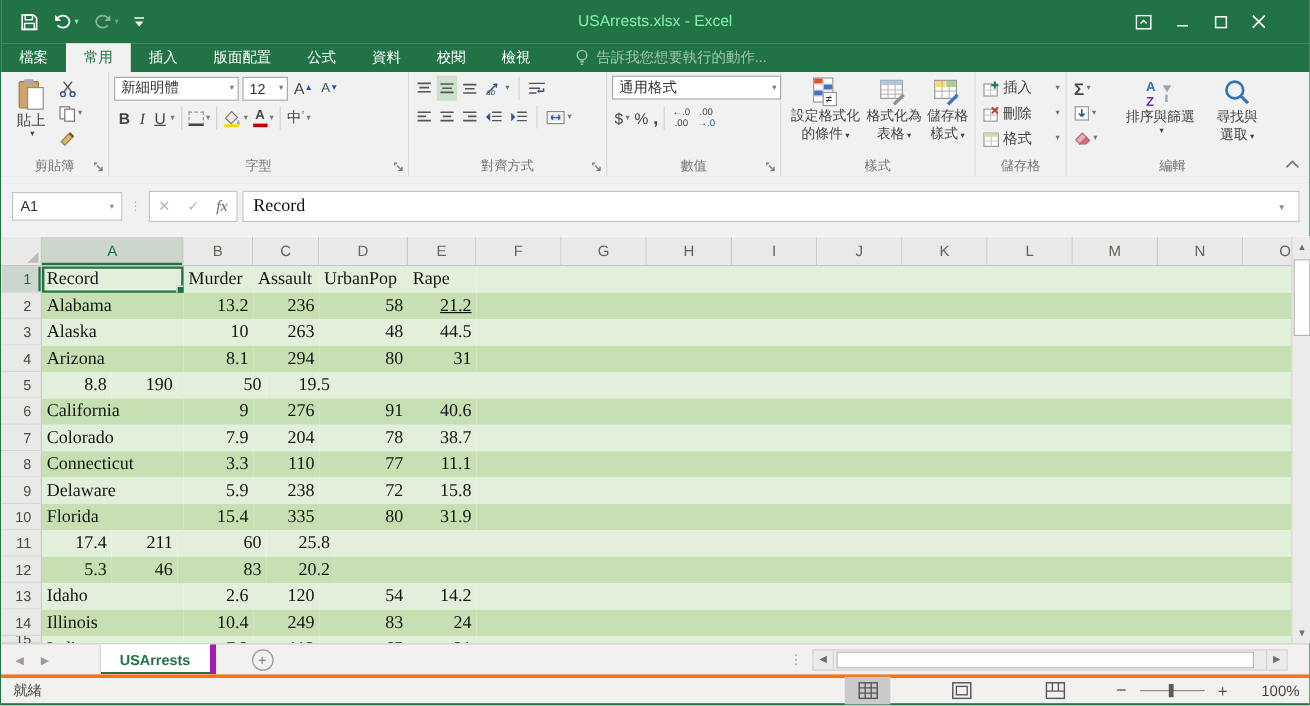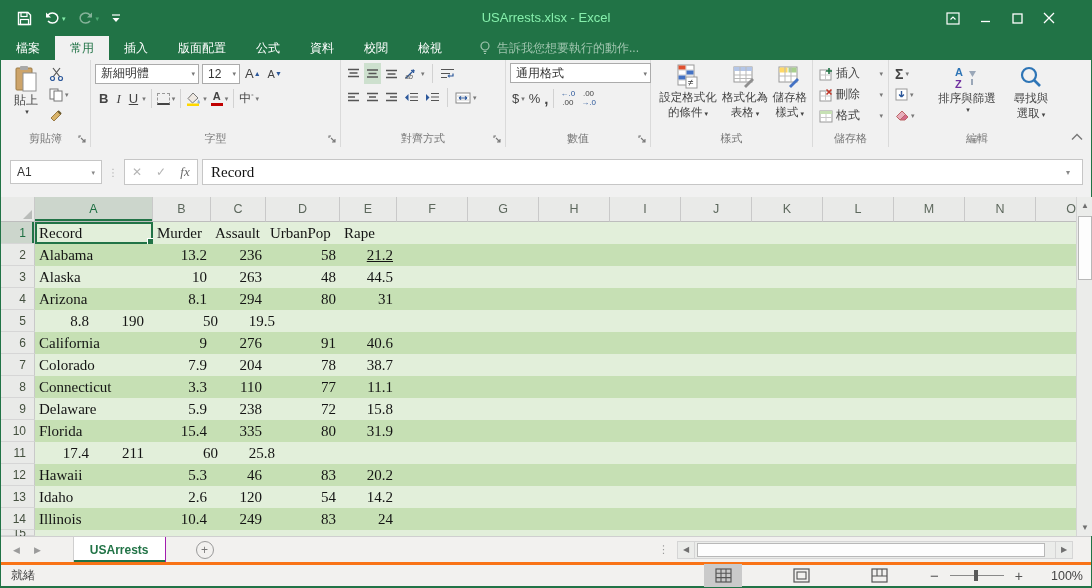--- a/index.html
+++ b/index.html
@@ -78,21 +78,21 @@
   .cell.active{background:#f2f8ee;box-shadow:inset 0 0 0 2px #217346;position:relative}
   .cell.active::after{content:"";position:absolute;right:0;bottom:0;width:5px;height:5px;background:#217346;border-left:1px solid #fff;border-top:1px solid #fff}
   .vscroll{position:absolute;right:0;top:0;width:17px;height:339px;background:#ebecea;border-left:1px solid #d5d5d5;box-sizing:border-box}
   .sarr{height:17px;display:flex;align-items:center;justify-content:center;font-size:8px;color:#707070}
   .vthumb{position:absolute;left:1px;right:1px;top:19px;height:64px;background:#fdfdfd;border:1px solid #b8b8b8;box-sizing:border-box}
   .sarr.bottom{position:absolute;bottom:0;left:0;right:0}
 
   
   .sheetbar{position:absolute;top:536px;left:0;right:0;height:26px;background:#f2f1ef;border-top:1px solid #cfcfcf;box-sizing:border-box;display:flex;align-items:stretch;font-size:12px}
   .tabnav{display:flex;align-items:center;gap:14px;padding-left:12px;color:#9b9b9b;font-size:9px}
-  .sheet-tab{margin-left:32px;display:flex;align-items:center;padding:0 16px;background:#fff;border-left:1px solid #cfcfcf;border-right:1px solid #a21caf;box-shadow:inset 0 -2px 0 #217346;color:#217346;font-weight:bold}
+  .sheet-tab{margin-left:42px;display:flex;align-items:center;padding:0 16px;background:#fff;border-left:1px solid #cfcfcf;border-right:5px solid #a21caf;box-shadow:inset 0 -2px 0 #217346;color:#217346;font-weight:bold}
   .newsheet{align-self:center;margin-left:30px;width:16px;height:16px;border-radius:50%;border:1px solid #9a9a9a;color:#777;display:flex;align-items:center;justify-content:center;font-size:12px;line-height:1}
   .hscroll{margin-left:auto;display:flex;align-items:center;padding-right:18px}
   .splitter{color:#9a9a9a;font-size:11px;margin-right:8px}
   .hbox{width:18px;height:18px;display:flex;align-items:center;justify-content:center;background:#ebecea;border:1px solid #d5d5d5;color:#707070;font-size:8px;box-sizing:border-box}
   .htrack{width:360px;height:18px;background:#ebecea;border-top:1px solid #d5d5d5;border-bottom:1px solid #d5d5d5;box-sizing:border-box;position:relative}
   .hthumb{position:absolute;left:2px;top:1px;bottom:1px;width:348px;background:#fdfdfd;border:1px solid #b8b8b8;box-sizing:border-box}
 
   
   .statusbar{position:absolute;top:562px;left:0;right:0;height:26px;background:#f2f1ef;border-top:3px solid #f97316;border-bottom:2px solid #217346;box-sizing:border-box;display:flex;align-items:center;font-size:12px;color:#444}
   .ready{padding-left:10px}
@@ -650,21 +650,20 @@
           <div class="grow light">
             <div class="row-h">11</div>
             <div class="cell num" style="width: 58px;">17.4</div>
             <div class="cell num" style="width: 55px;">211</div>
             <div class="cell num" style="width: 74px;">60</div>
             <div class="cell num" style="width: 57px;">25.8</div>
             <div class="cfill"></div>
           </div>
           <div class="grow dark">
             <div class="row-h">12</div>
-            <div class="cell" style="width: 118px;">Hawaii</div>
             <div class="cell num" style="width: 58px;">5.3</div>
             <div class="cell num" style="width: 55px;">46</div>
             <div class="cell num" style="width: 74px;">83</div>
             <div class="cell num" style="width: 57px;">20.2</div>
             <div class="cfill"></div>
           </div>
           <div class="grow light">
             <div class="row-h">13</div>
             <div class="cell" style="width: 118px;">Idaho</div>
             <div class="cell num" style="width: 58px;">2.6</div>

